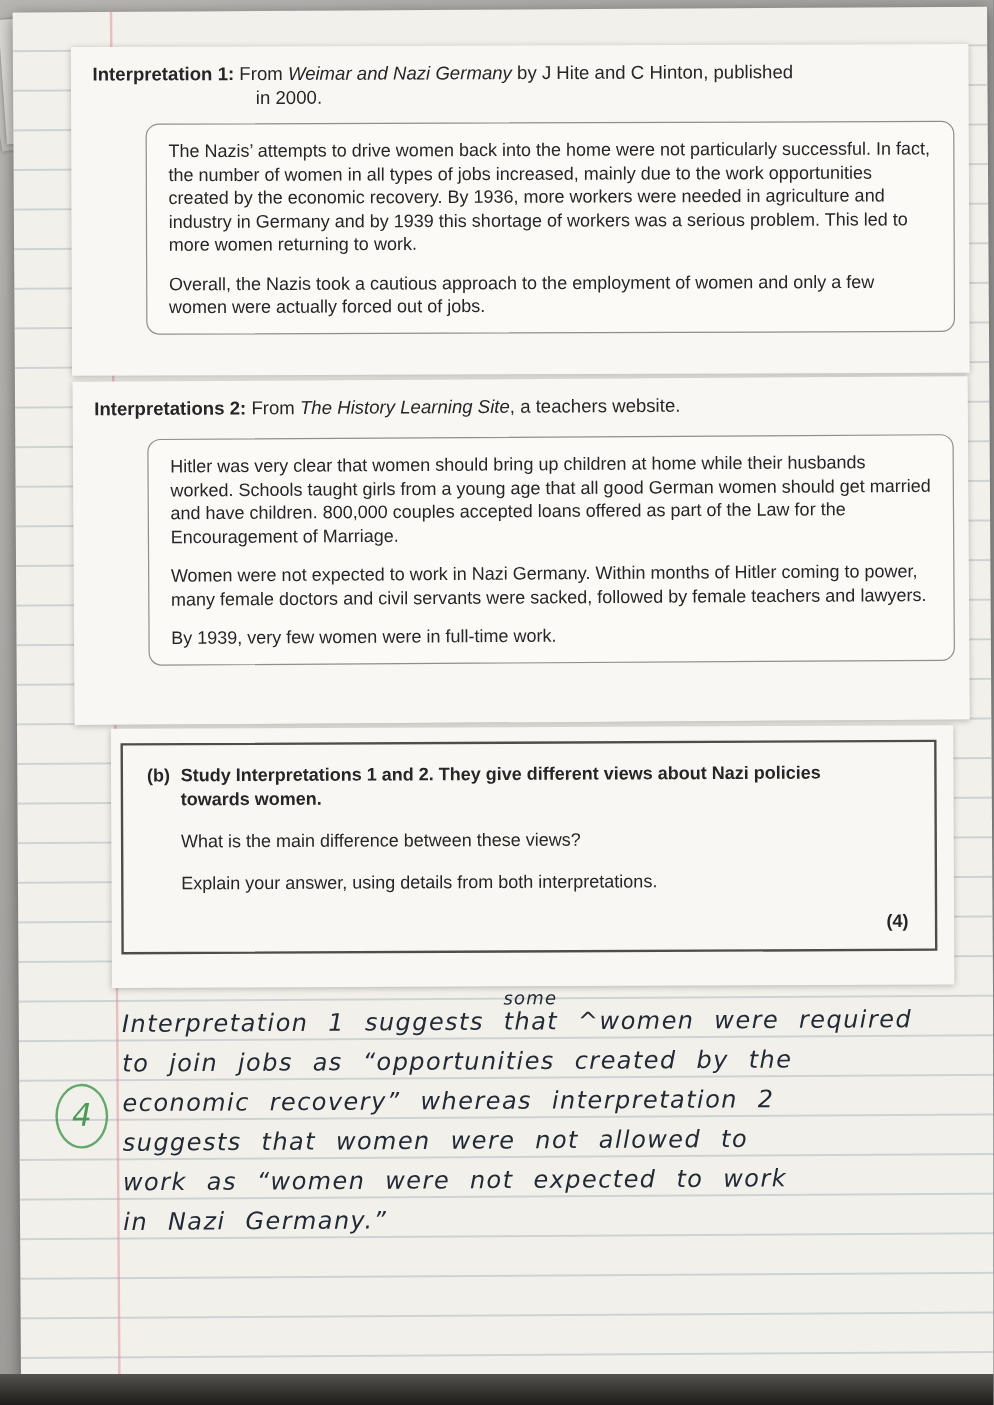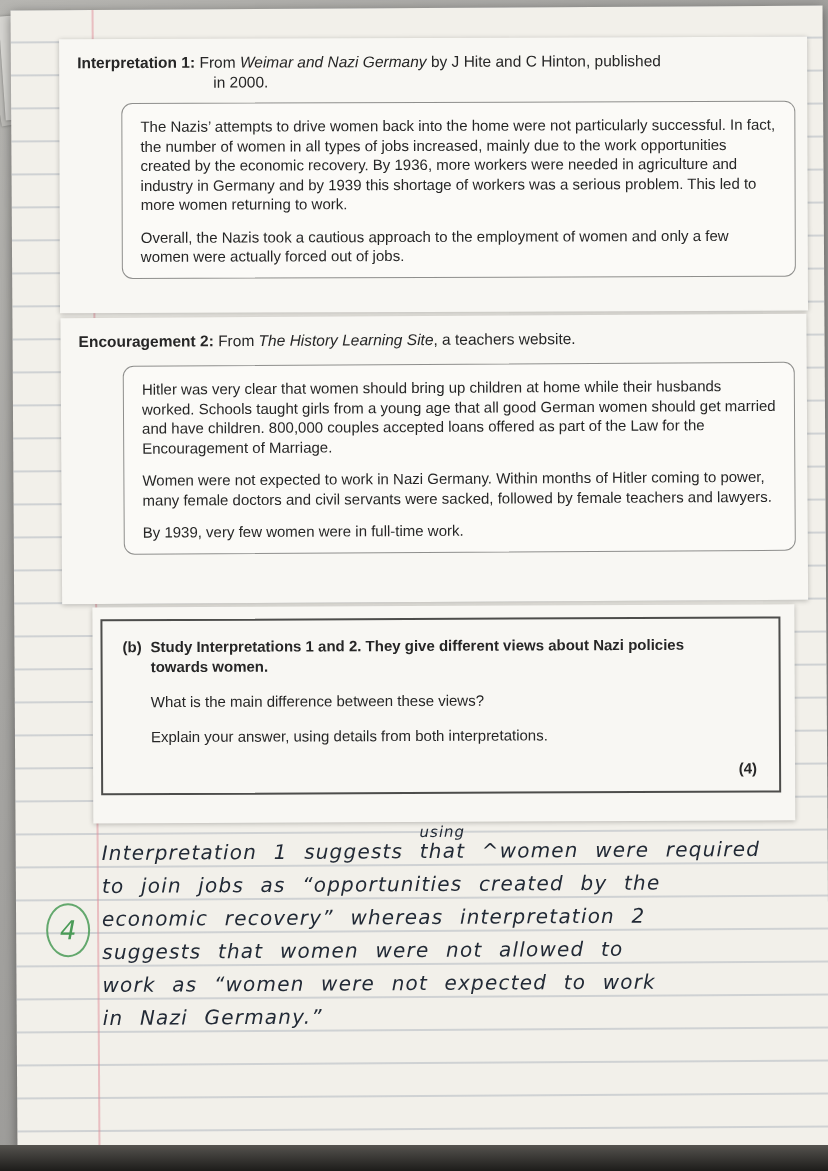--- a/index.html
+++ b/index.html
@@ -83,21 +83,21 @@
         <div class="header-line2">in 2000.</div>
       </div>
       <div class="interp-box box1">
         <p>The Nazis’ attempts to drive women back into the home were not particularly successful. In fact, the number of women in all types of jobs increased, mainly due to the work opportunities created by the economic recovery. By 1936, more workers were needed in agriculture and industry in Germany and by 1939 this shortage of workers was a serious problem. This led to more women returning to work.</p>
         <p>Overall, the Nazis took a cautious approach to the employment of women and only a few women were actually forced out of jobs.</p>
       </div>
     </div>
 
     <div class="sheet sheet2">
       <div class="interp-header">
-        <span class="b">Encouragement 2:</span>
+        <span class="b">Interpretations 2:</span>
         <span>From</span>
         <span class="i">The History Learning Site</span><span>, a teachers website.</span>
       </div>
       <div class="interp-box box2">
         <p>Hitler was very clear that women should bring up children at home while their husbands worked. Schools taught girls from a young age that all good German women should get married and have children. 800,000 couples accepted loans offered as part of the Law for the Encouragement of Marriage.</p>
         <p>Women were not expected to work in Nazi Germany. Within months of Hitler coming to power, many female doctors and civil servants were sacked, followed by female teachers and lawyers.</p>
         <p>By 1939, very few women were in full-time work.</p>
       </div>
     </div>
 
@@ -107,21 +107,21 @@
           <span class="q-part b">(b)</span>
           <span class="q-bold b">Study Interpretations 1 and 2. They give different views about Nazi policies towards women.</span>
         </div>
         <div class="q-line">What is the main difference between these views?</div>
         <div class="q-line">Explain your answer, using details from both interpretations.</div>
         <div class="q-marks">(4)</div>
       </div>
     </div>
 
     <div class="handwriting">
-      <span class="hw-insert">using</span>
+      <span class="hw-insert">some</span>
       <div class="hw-line">Interpretation 1 suggests that ^women were required</div>
       <div class="hw-line">to join jobs as “opportunities created by the</div>
       <div class="hw-line">economic recovery” whereas interpretation 2</div>
       <div class="hw-line">suggests that women were not allowed to</div>
       <div class="hw-line">work as “women were not expected to work</div>
       <div class="hw-line">in Nazi Germany.”</div>
     </div>
 
     <div class="mark-circle">
       <span>4</span>

